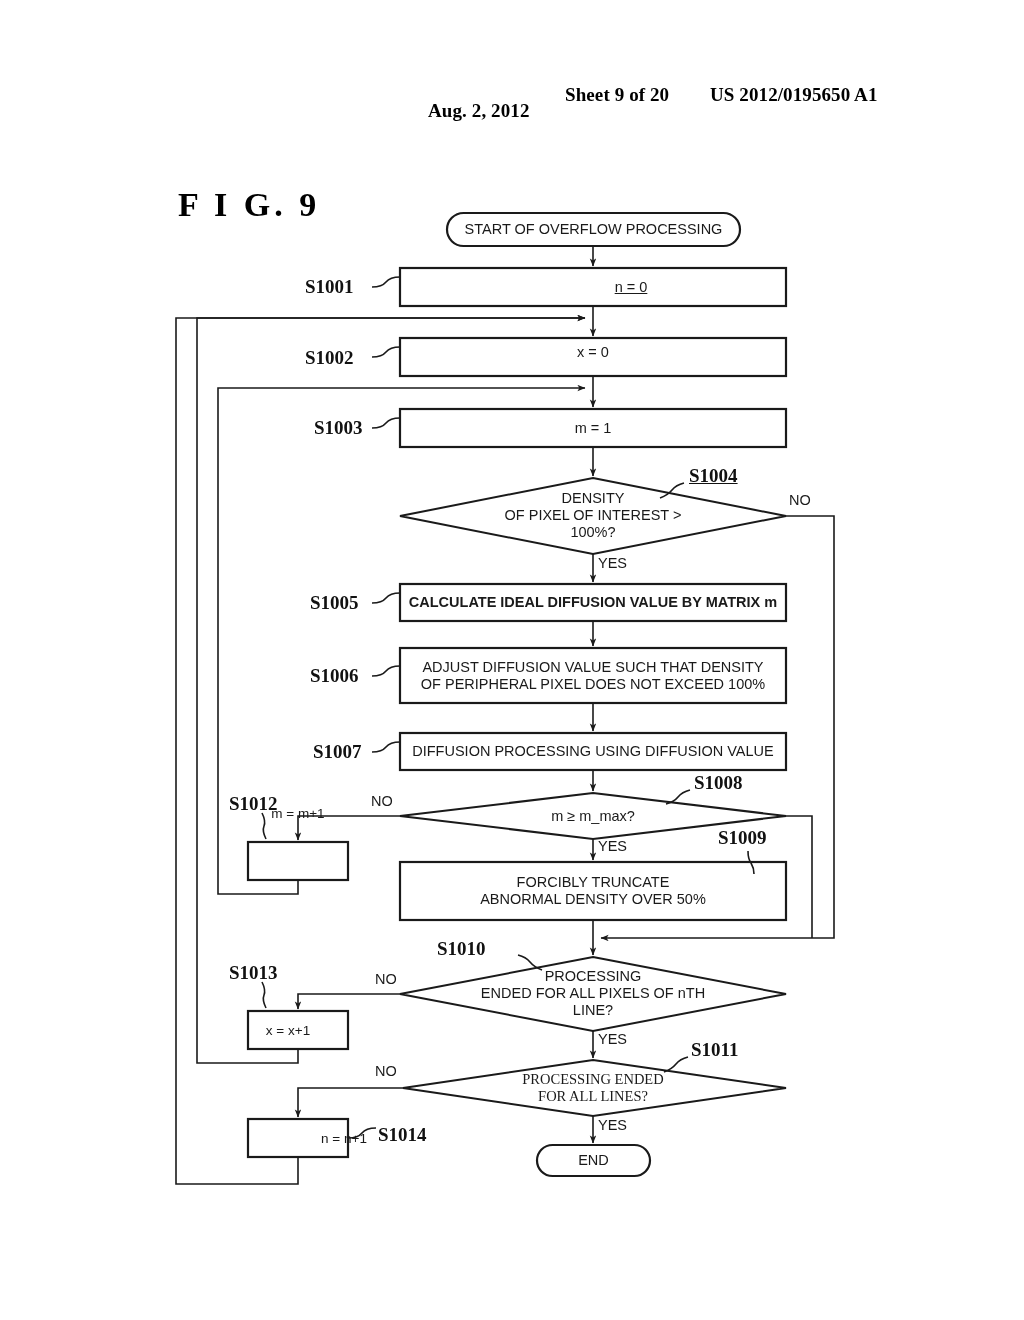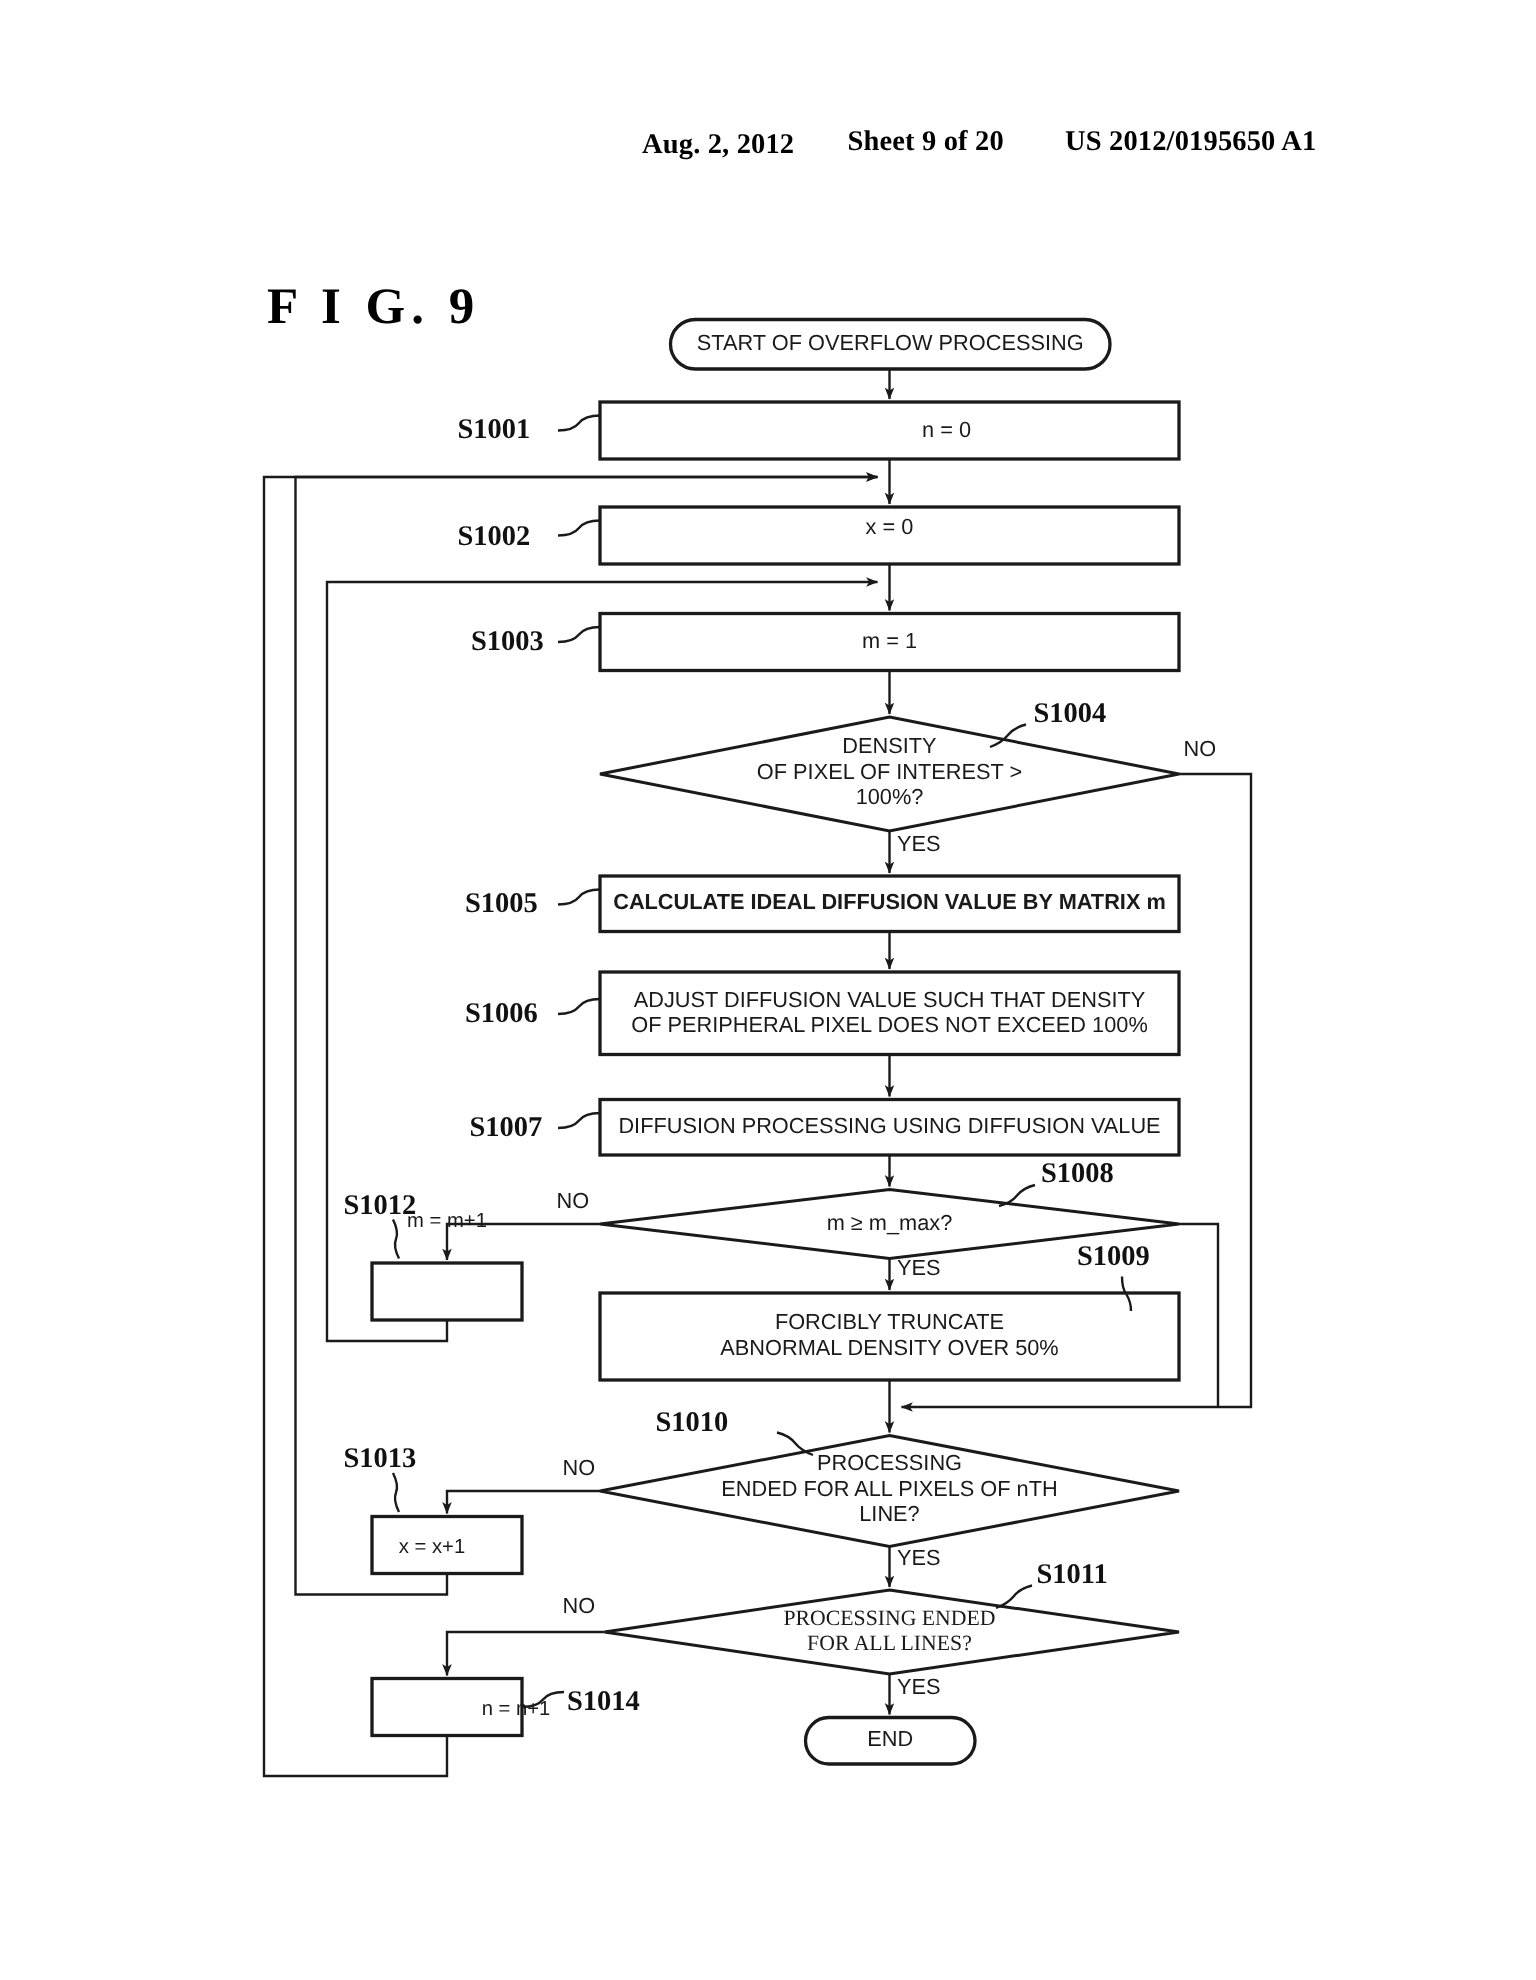--- a/index.html
+++ b/index.html
@@ -23,21 +23,21 @@
     left: 0;
     width: 1024px;
     height: 30px;
     font-family: "Liberation Serif", serif;
     font-weight: bold;
     font-size: 19px;
     letter-spacing: 0.1px;
     white-space: nowrap;
   }
   #pub-header .h-pub   { position: absolute; left: 126px; top: 0; }
-  #pub-header .h-date  { position: absolute; left: 428px; top: 2px; }
+  #pub-header .h-date  { position: absolute; left: 428px; top: 16px; }
   #pub-header .h-sheet { position: absolute; left: 565px; top: 0; }
   #pub-header .h-num   { position: absolute; left: 710px; top: 0; }
 
   
   #fig-title {
     position: absolute;
     left: 178px;
     top: 186px;
     font-family: "Liberation Serif", serif;
     font-weight: bold;
@@ -187,21 +187,21 @@
     <path d="M518,955 q8,2 12,7 q4,5 12,8"></path>
     <path d="M688,1057 q-8,2 -12,7 q-4,5 -12,8"></path>
     <path d="M262,813 q4,8 2,13 q-2,5 2,13"></path>
     <path d="M262,982 q4,8 2,13 q-2,5 2,13"></path>
     <path d="M348,1138 q10,0 14,-5 q4,-5 14,-5"></path>
   </g>
 </svg>
 
 <div class="node-text" style="left:447px; top:213px; width:293px; height:33px;">START OF OVERFLOW PROCESSING</div>
 
-<div class="node-text" style="left:400px; top:268px; width:462px; height:38px;">n = 0</div>
+<div class="node-text" style="left:400px; top:268px; width:462px; height:38px;text-decoration:underline;">n = 0</div>
 
 <div class="node-text" style="left:400px; top:338px; width:386px; height:28px;">x = 0</div>
 
 <div class="node-text" style="left:400px; top:409px; width:386px; height:38px;">m = 1</div>
 
 <div class="node-text" style="left:443px; top:486px; width:300px; height:58px;">DENSITY
 OF PIXEL OF INTEREST &gt;
 100%?</div>
 
 <div class="node-text" style="left:404px; top:584px; width:378px; height:37px;font-weight:bold;">CALCULATE IDEAL DIFFUSION VALUE BY MATRIX m</div>
@@ -227,21 +227,21 @@
 
 <div class="node-text small" style="left:248px; top:794px; width:100px; height:38px;border-radius:16px;">m = m+1</div>
 
 <div class="node-text small" style="left:248px; top:1011px; width:80px; height:38px;">x = x+1</div>
 
 <div class="node-text small" style="left:248px; top:1119px; width:100px; height:38px;margin-left:46px;">n = n+1</div>
 
 <div class="step-label" style="left:305px; top:276px;">S1001</div>
 <div class="step-label" style="left:305px; top:347px;">S1002</div>
 <div class="step-label" style="left:314px; top:417px;">S1003</div>
-<div class="step-label" style="left:689px; top:465px;">S1004</div>
+<div class="step-label" style="left:689px; top:465px;text-decoration:underline;">S1004</div>
 <div class="step-label" style="left:310px; top:592px;">S1005</div>
 <div class="step-label" style="left:310px; top:665px;">S1006</div>
 <div class="step-label" style="left:313px; top:741px;">S1007</div>
 <div class="step-label" style="left:694px; top:772px;">S1008</div>
 <div class="step-label" style="left:718px; top:827px;">S1009</div>
 <div class="step-label" style="left:437px; top:938px;">S1010</div>
 <div class="step-label" style="left:691px; top:1039px;">S1011</div>
 <div class="step-label" style="left:229px; top:793px;">S1012</div>
 <div class="step-label" style="left:229px; top:962px;">S1013</div>
 <div class="step-label" style="left:378px; top:1124px;">S1014</div>

